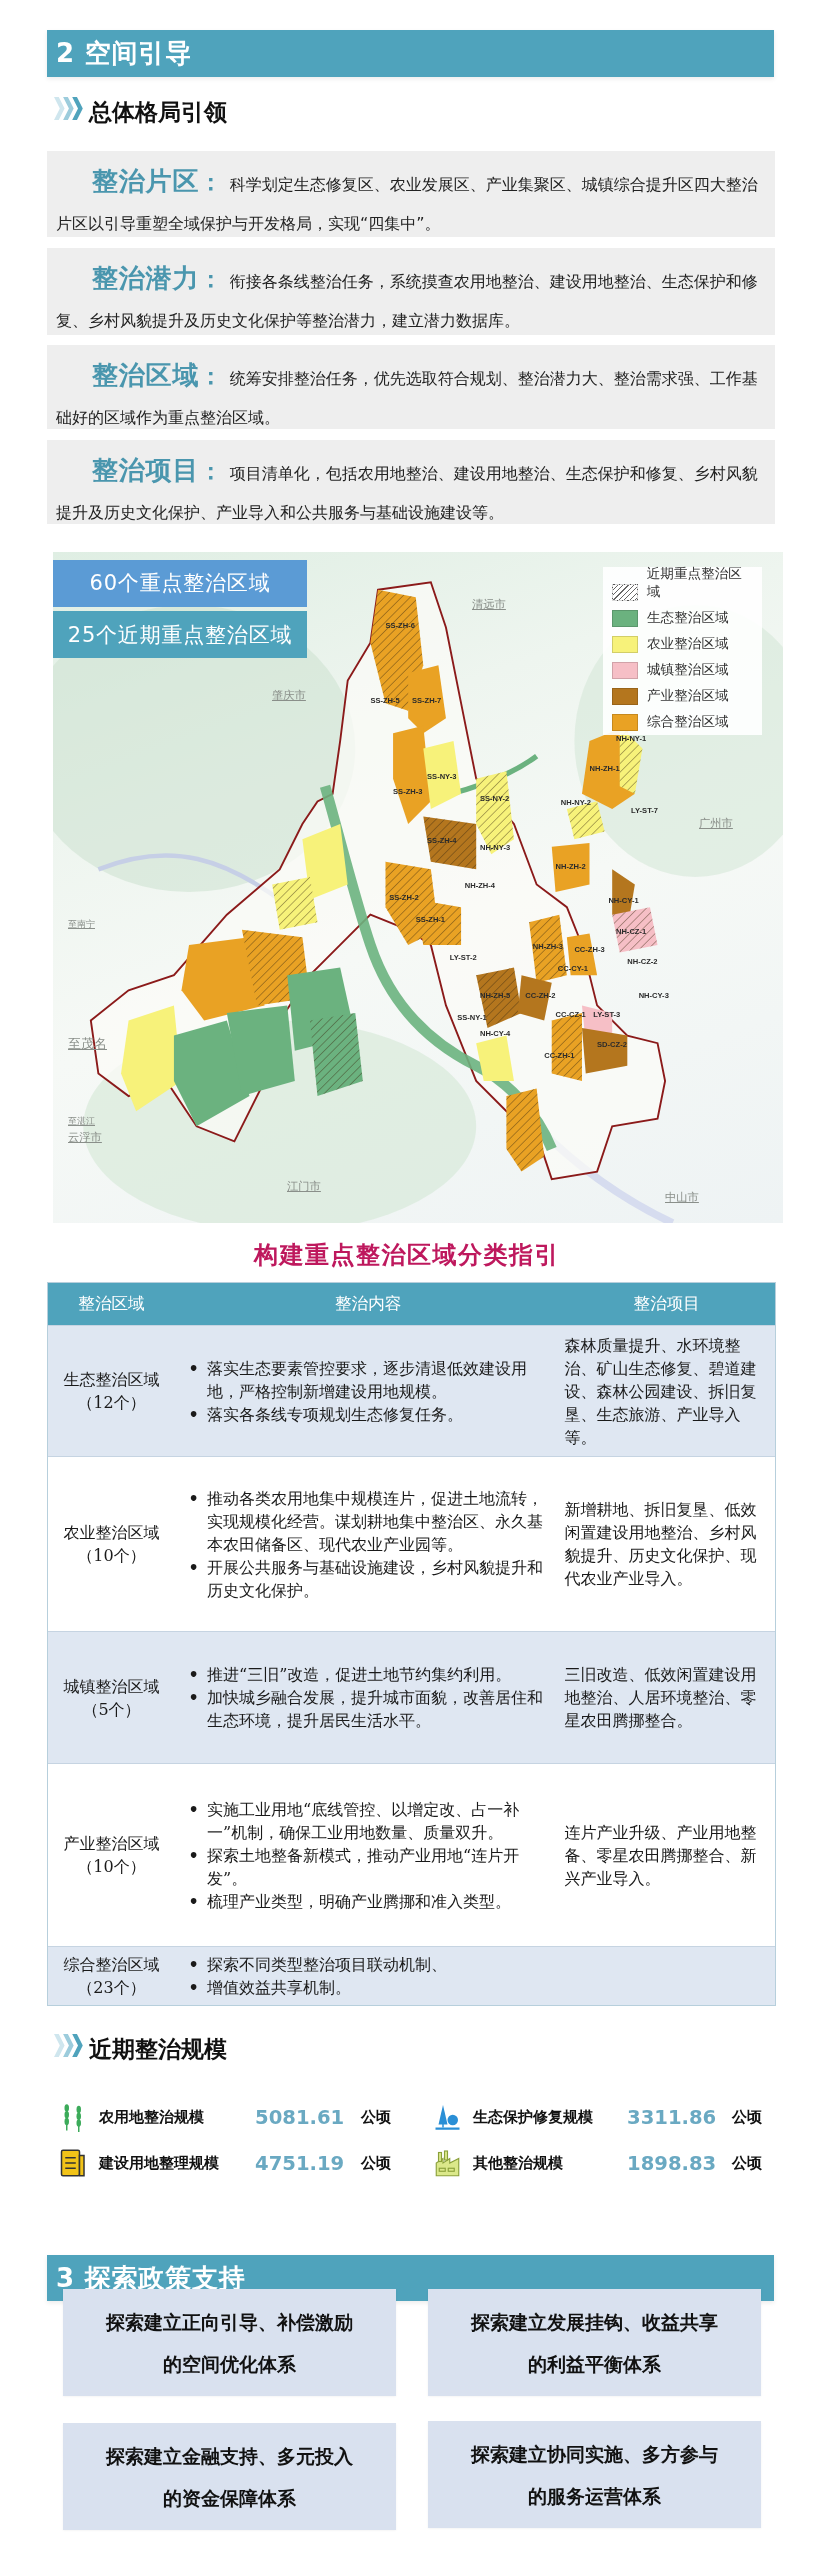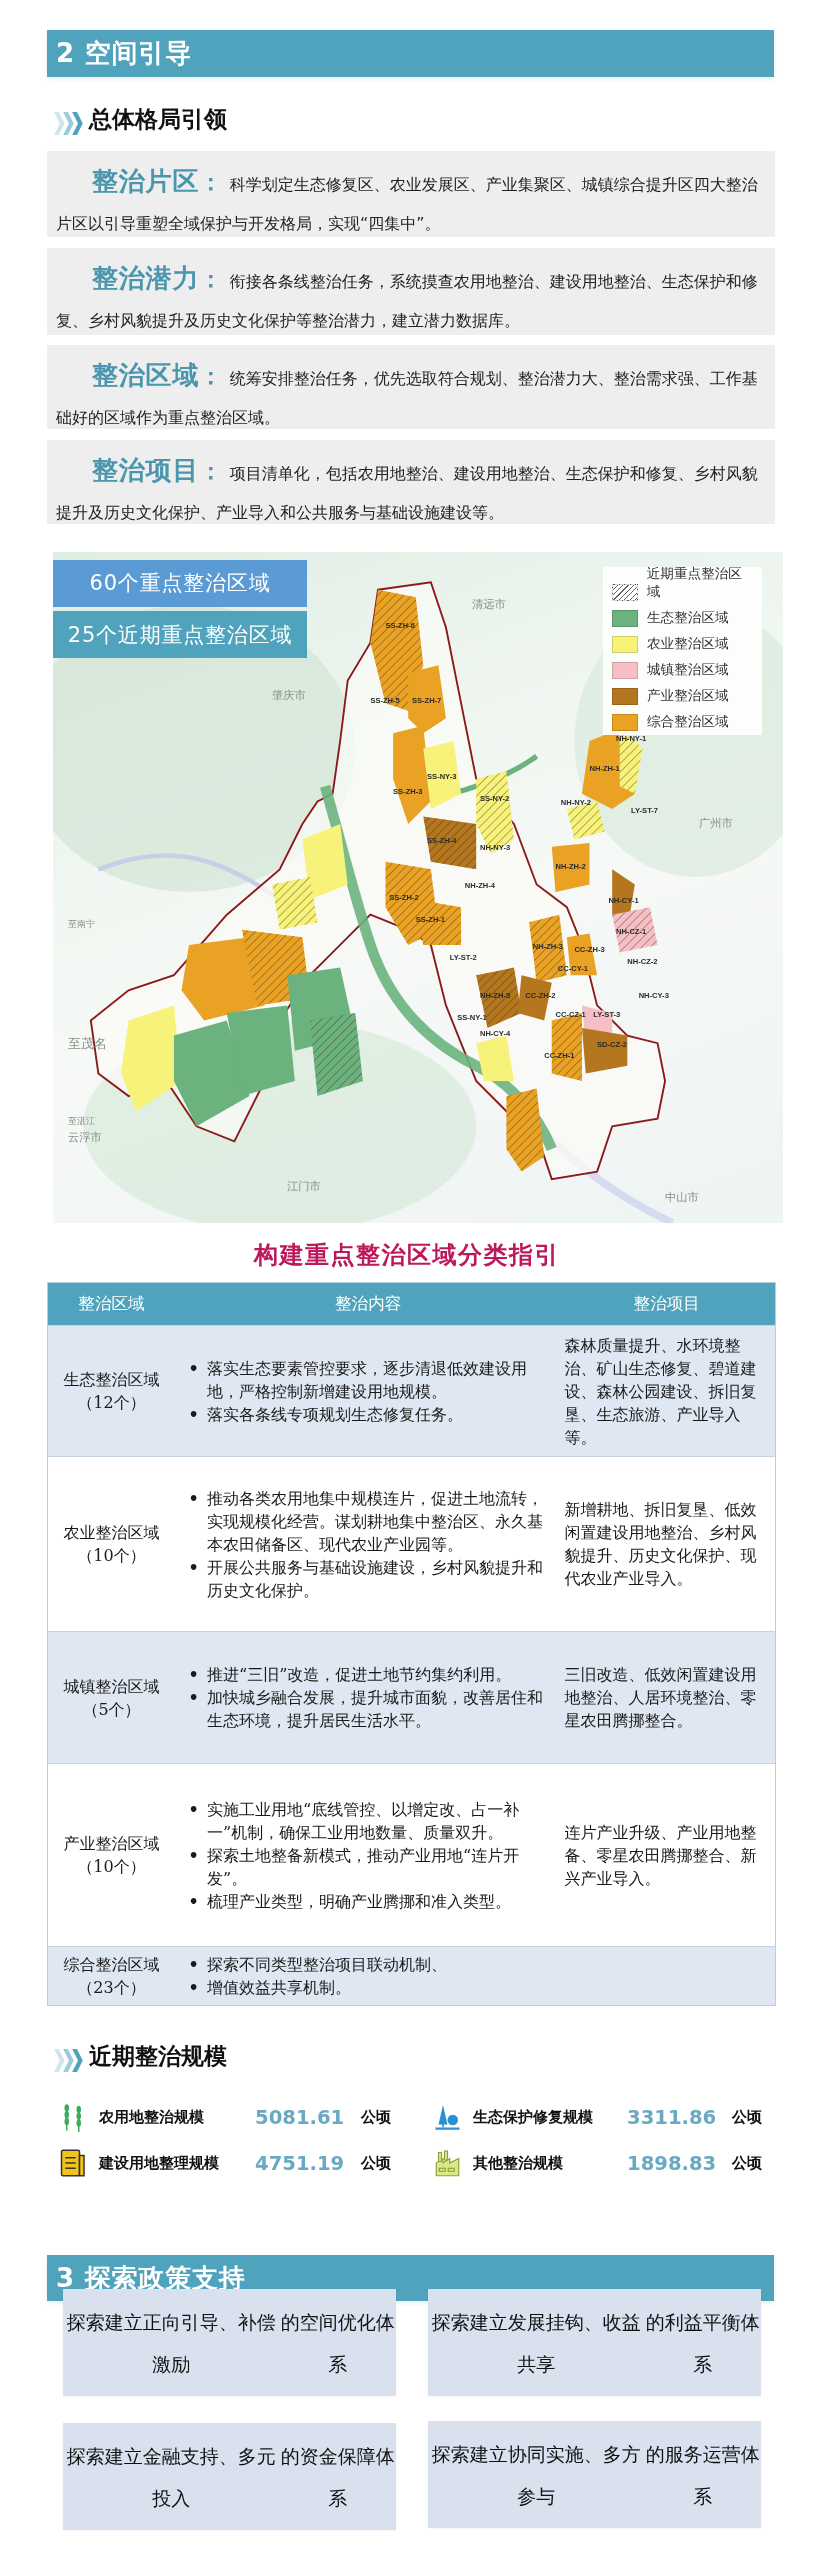--- a/index.html
+++ b/index.html
@@ -3,42 +3,42 @@
 <meta charset="utf-8">
 <style>
   * { box-sizing: border-box; margin: 0; padding: 0; }
   html, body { width: 816px; height: 2576px; background: #ffffff; overflow: hidden; }
   body { position: relative; font-family: "DejaVu Sans", "Liberation Sans", sans-serif; color: #111; }
 
   .banner { position: absolute; left: 47px; width: 727px; height: 47px; background: #4fa3bc; color: #fff;
     font-weight: bold; font-size: 26px; line-height: 47px; padding-left: 9px; letter-spacing: 0.8px;
     box-shadow: 0 2.3px 4.5px rgba(0,0,0,0.08); }
 
-  .subhead { position: absolute; left: 54px; height: 38px; display: flex; align-items: flex-end; }
+  .subhead { position: absolute; left: 54px; height: 38px; display: flex; align-items: flex-start; }
   .subhead .chev { display: flex; align-items: center; margin-right: 7.6px; }
   .subhead .chev span { display: inline-block; width: 10.6px; height: 23px; margin-right: -1.5px;
     clip-path: polygon(0 0, 45% 0, 100% 50%, 45% 100%, 0 100%, 55% 50%); }
   .subhead .title { font-size: 23px; font-weight: bold; color: #111; }
 
   .card { position: absolute; left: 47px; width: 728px; background: #eeeeee; padding: 10.6px 9px 7.6px 9px;
     font-size: 16px; line-height: 39px; color: #222; }
   .card .key { font-size: 26px; font-weight: bold; color: #4a96ae; margin-left: 36px; letter-spacing: 0.8px; }
   .card .colon { font-size: 23px; font-weight: bold; color: #4a96ae; margin-right: 7.6px; }
 
   
   .map { position: absolute; left: 53px; top: 552px; width: 730px; height: 671px; overflow: hidden;
     background: linear-gradient(160deg, #dfeee3 0%, #eef5ef 30%, #f6f9f6 55%, #eef3f4 100%); }
   .map svg { position: absolute; left: 0; top: 0; }
   .map-badge { position: absolute; left: 0; width: 254px; height: 47px; color: #fff; font-size: 21px;
     display: flex; align-items: center; justify-content: center; letter-spacing: 0.8px; }
   .map-legend { position: absolute; left: 550px; top: 15px; width: 159px; background: rgba(255,255,255,0.9);
     padding: 7.6px 7.6px 4.5px 9px; }
   .legend-item { display: flex; align-items: flex-end; height: 26px; font-size: 13.6px; color: #333; }
   .legend-swatch { width: 26px; height: 16.6px; margin-right: 9px; border: 0.8px solid rgba(0,0,0,0.15); }
-  .city { position: absolute; font-size: 11.3px; color: #8a8f8a; }
+  .city { position: absolute; font-size: 11.3px; color: #8a8f8a; text-decoration: underline; }
   .zone-label { font-size: 10px; font-weight: bold; fill: #2b2b2b; font-family: "Liberation Sans", sans-serif; }
 
   
   .table-title { position: absolute; left: 0; width: 814px; top: 1239px; text-align: center; font-size: 24px;
     font-weight: bold; color: #be185d; letter-spacing: 1.5px; }
   .gtable { position: absolute; left: 47px; top: 1282px; width: 729px; border: 0.8px solid #b7cfdc; }
   .gtable .thead { display: flex; height: 42px; background: #4fa3bc; color: #fff; font-family: "DejaVu Serif", "Liberation Serif", serif; font-size: 16.6px; }
   .gtable .thead div { display: flex; align-items: center; justify-content: center; }
   .row { display: flex; border-top: 1.5px solid #c6d4e2; font-family: "DejaVu Serif", "Liberation Serif", serif; font-size: 16px; line-height: 23px; color: #1a1a1a; }
   .row.shade { background: #dfe7f2; }
@@ -50,22 +50,22 @@
   .bullet .dot { width: 23px; flex: none; text-align: left; padding-left: 4.5px; font-weight: bold; }
 
   
   .stat { position: absolute; height: 30px; display: flex; align-items: center; }
   .stat .lbl { font-size: 15px; font-weight: bold; color: #111; }
   .stat .val { position: absolute; font-size: 19.6px; font-weight: bold; color: #6aa9c2; }
   .stat .unit { position: absolute; font-size: 15px; font-weight: bold; color: #111; }
   .icon { width: 27px; height: 30px; margin-right: 12px; display: flex; align-items: center; justify-content: center; }
 
   
-  .pcard { position: absolute; width: 333px; height: 107px; background: #d9e1ef; display: flex; flex-direction: row;
-    align-items: center; justify-content: space-between; text-align: center; font-size: 19px; font-weight: normal; line-height: 42px; color: #111;
+  .pcard { position: absolute; width: 333px; height: 107px; background: #d9e1ef; display: flex; flex-direction: column;
+    align-items: center; justify-content: center; text-align: center; font-size: 19px; font-weight: bold; line-height: 42px; color: #111;
     box-shadow: 0 0.8px 2.3px rgba(0,0,0,0.06); }
 </style>
 </head>
 <body>
 
 <div class="banner" style="top:29.5px;">2 空间引导</div>
 
 <div class="subhead" style="top:97px;">
   <span class="chev">
     <span style="background:#cfe6ee;"></span>

